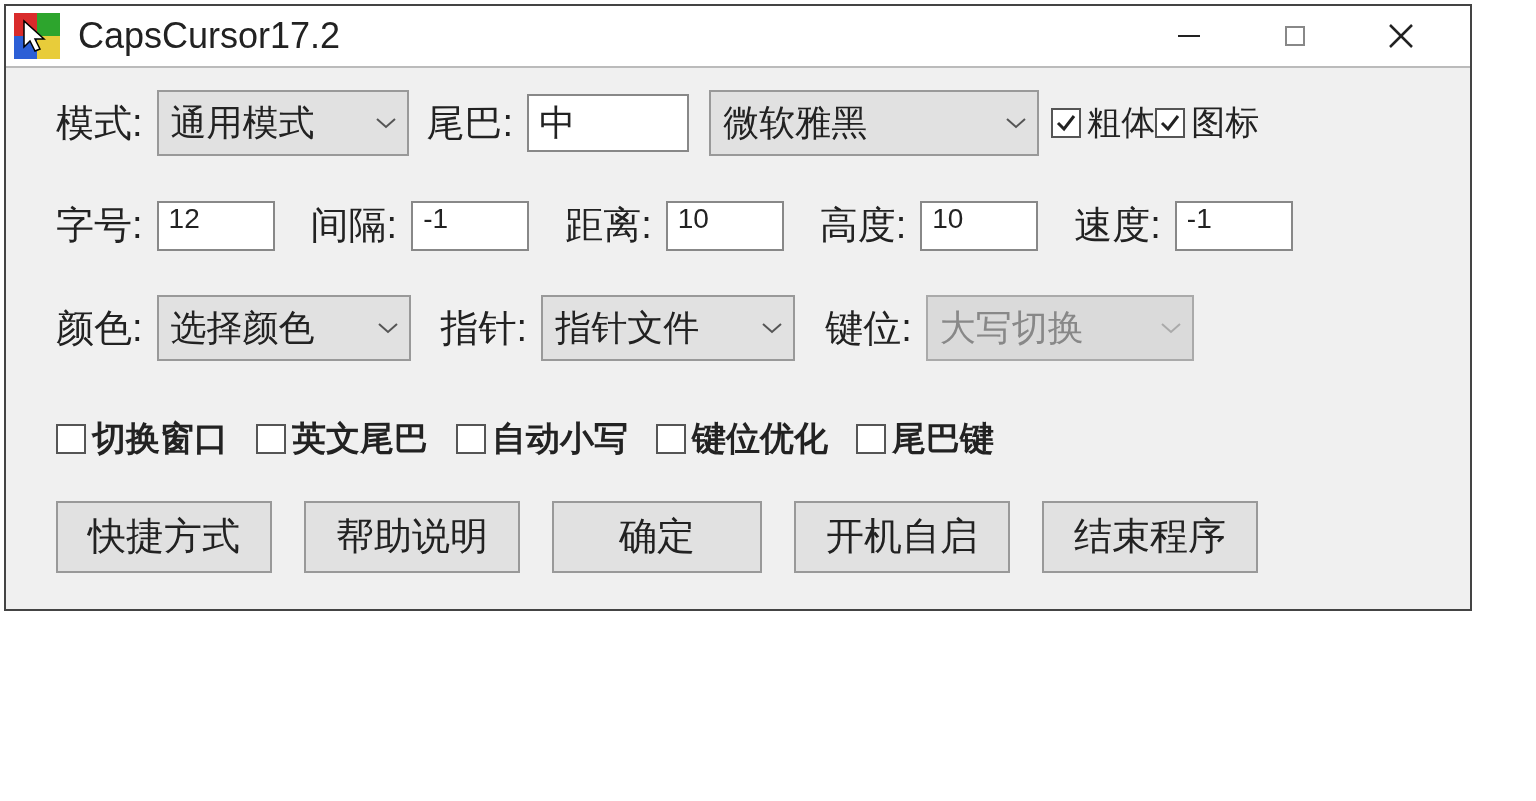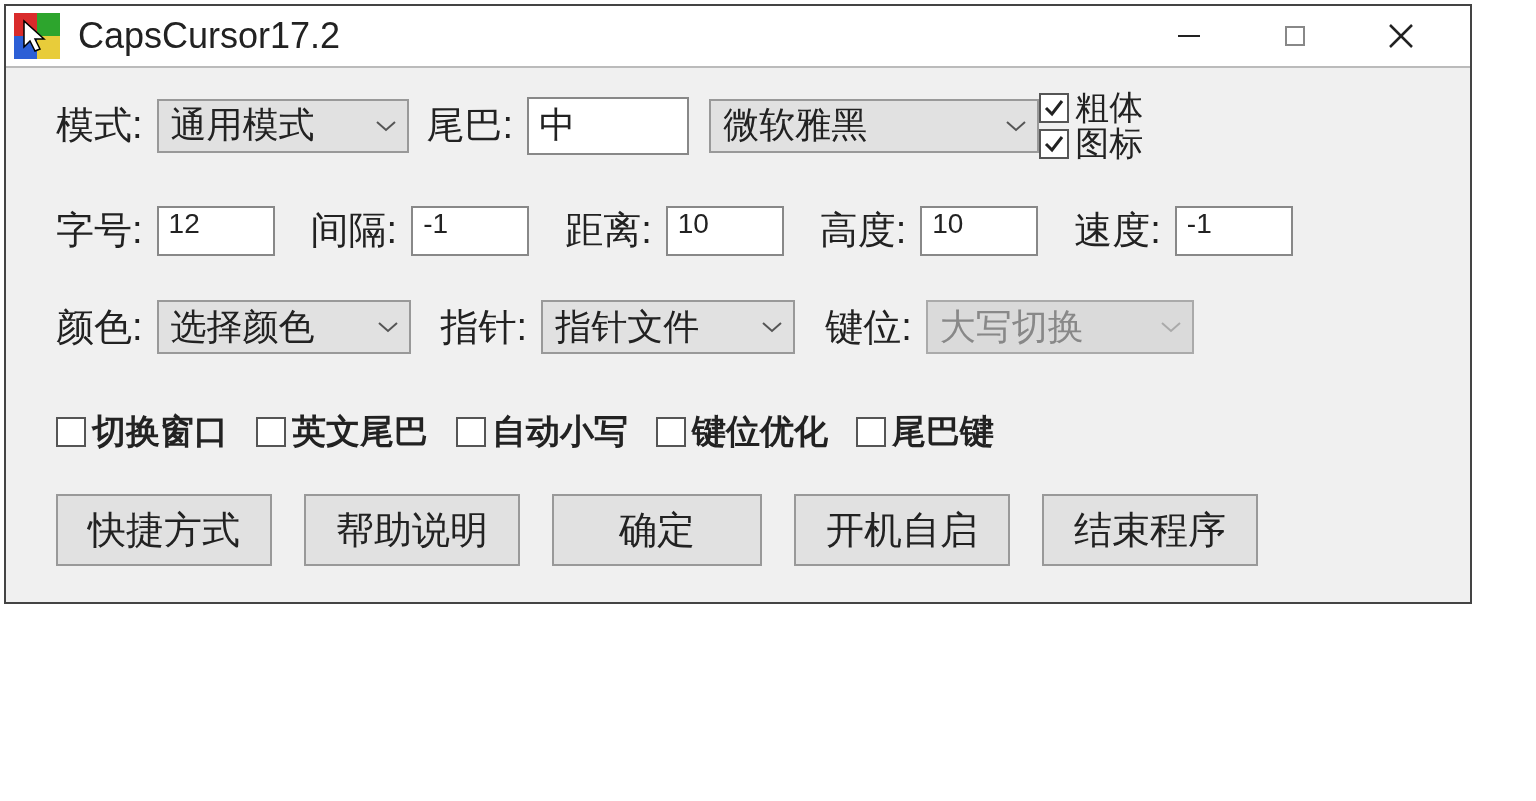--- a/index.html
+++ b/index.html
@@ -64,21 +64,21 @@
   .lbl {
     font-size: 38px;
     color: #222;
     white-space: nowrap;
   }
   .combo {
     display: flex;
     align-items: center;
     background: #e1e1e1;
     border: 2px solid #999;
-    height: 54px;
+    height: 66px;
     padding: 0 10px 0 12px;
     font-size: 36px;
     color: #222;
     justify-content: space-between;
   }
   .combo.disabled {
     background: #dadada;
     color: #888;
     border-color: #aaa;
   }
@@ -103,22 +103,23 @@
     border: 2px solid #888;
     height: 50px;
     font-size: 28px;
     color: #222;
     padding: 0 10px;
     display: flex;
     align-items: flex-start;
   }
   .checks-col {
     display: flex;
-    flex-direction: column;
+    flex-direction: row;
     gap: 0px;
+    margin-left: 12px;
   }
   .ck {
     display: flex;
     align-items: center;
     font-size: 34px;
     color: #222;
     line-height: 1.05;
   }
   .ck .box {
     width: 30px;

